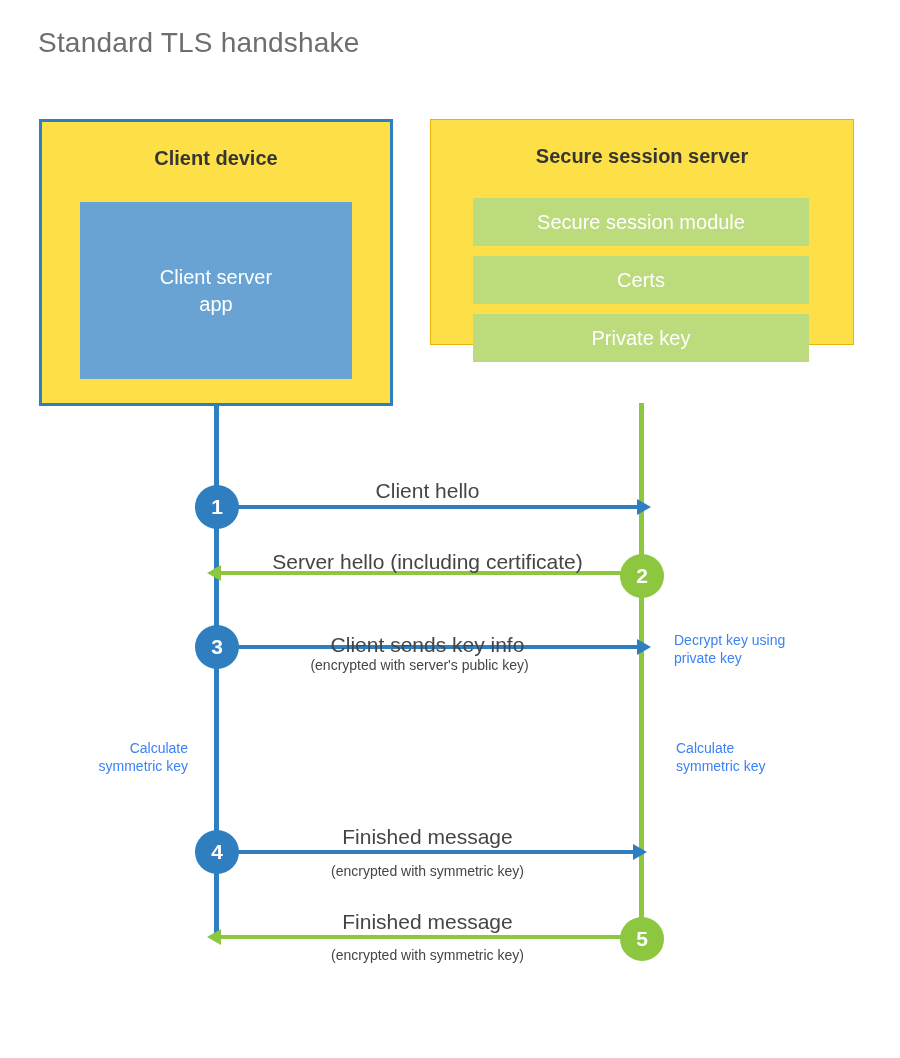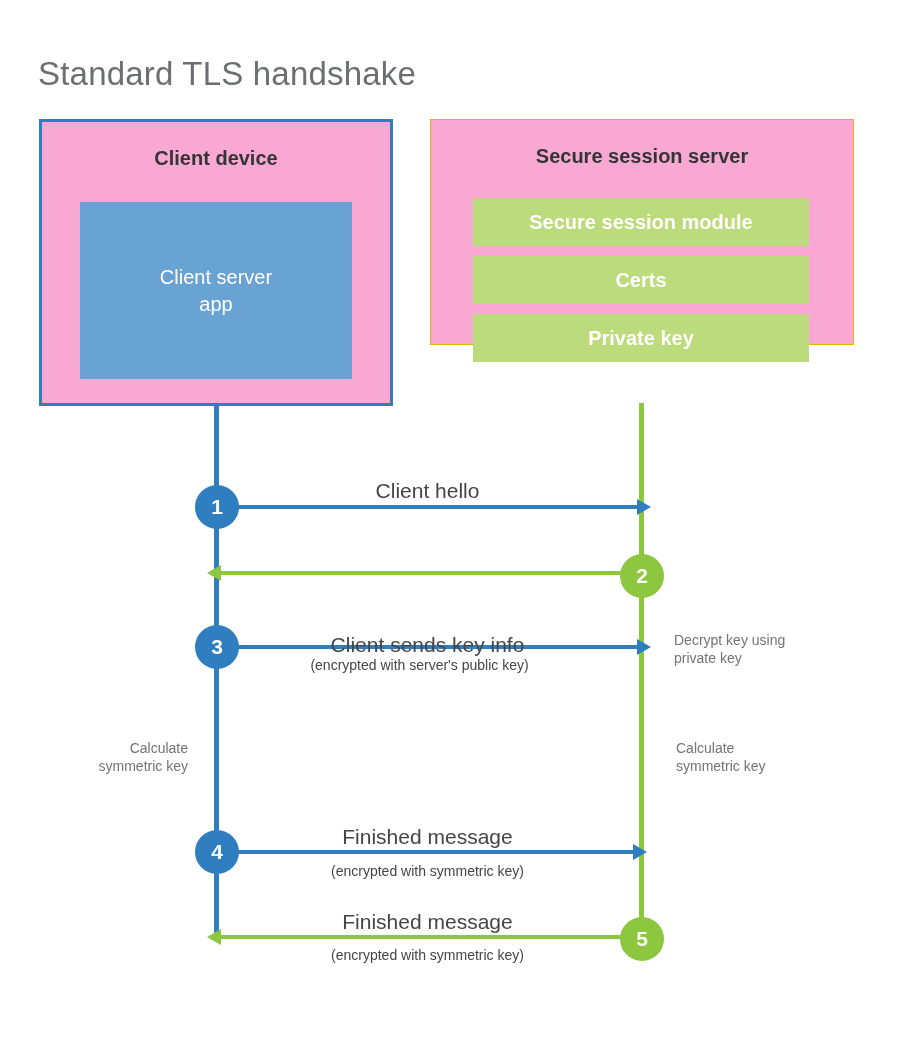--- a/index.html
+++ b/index.html
@@ -18,32 +18,31 @@
   #diagram-root {
     position: absolute;
     inset: 0;
   }
 
   
   .diagram-title {
     position: absolute;
     left: 38px;
     top: 27px;
-    font-size: 33px;
+    font-size: 28px;
     font-weight: 300;
     color: #6d6e71;
     letter-spacing: 0.2px;
     white-space: nowrap;
-    margin-top: 28px;
   }
 
   
   .entity-box {
     position: absolute;
-    background: #f9a8d4;
+    background: #fde047;
     box-sizing: border-box;
   }
   .entity-box.client {
     left: 39px;
     top: 119px;
     width: 354px;
     height: 287px;
     border: 3px solid #2f7fc0;
   }
   .entity-box.server {
@@ -90,21 +89,21 @@
     width: 336px;
     display: flex;
     flex-direction: column;
     gap: 10px;
   }
   .server-module-bar {
     height: 48px;
     background: #bbdb7c;
     color: #ffffff;
     font-size: 20px;
-    font-weight: 700;
+    font-weight: 400;
     display: flex;
     align-items: center;
     justify-content: center;
     text-align: right;
   }
 
   
   .lifeline {
     position: absolute;
     width: 5px;
@@ -180,21 +179,21 @@
     color: #454545;
     font-size: 14px;
     font-weight: 300;
     white-space: nowrap;
     z-index: 3;
   }
 
   
   .side-note {
     position: absolute;
-    color: #737373;
+    color: #3b82f6;
     font-size: 14px;
     font-weight: 300;
     line-height: 1.28;
   }
   .side-note.align-right { text-align: right; }
   .side-note.align-left  { text-align: left; }
 </style>
 </head>
 <body>
 
@@ -222,20 +221,21 @@
 
   <div class="msg-arrow to-server" style="left:216px; top:505px; width:423px;">
     <span class="arrow-head"></span>
   </div>
   <div class="msg-label" style="left:216px; top:479px; width:423px;">Client hello</div>
   <div class="step-marker client-side" style="top:485px;">1</div>
 
   <div class="msg-arrow to-client" style="left:219px; top:571px; width:421px;">
     <span class="arrow-head"></span>
   </div>
+  <div class="msg-label" style="left:216px; top:550px; width:423px;">Server hello (including certificate)</div>
   <div class="step-marker server-side" style="top:554px;">2</div>
 
   <div class="msg-arrow to-server" style="left:216px; top:645px; width:423px;">
     <span class="arrow-head"></span>
   </div>
   <div class="msg-label" style="left:216px; top:620px; width:423px;margin-top:13px;">Client sends key info</div>
   <div class="msg-sublabel" style="left:208px; top:657px; width:423px;">(encrypted with server's public key)</div>
   <div class="step-marker client-side" style="top:625px;">3</div>
   <div class="side-note align-left" style="left:674px; top:632px; width:180px; white-space:pre-line;">Decrypt key using
 private key</div>

